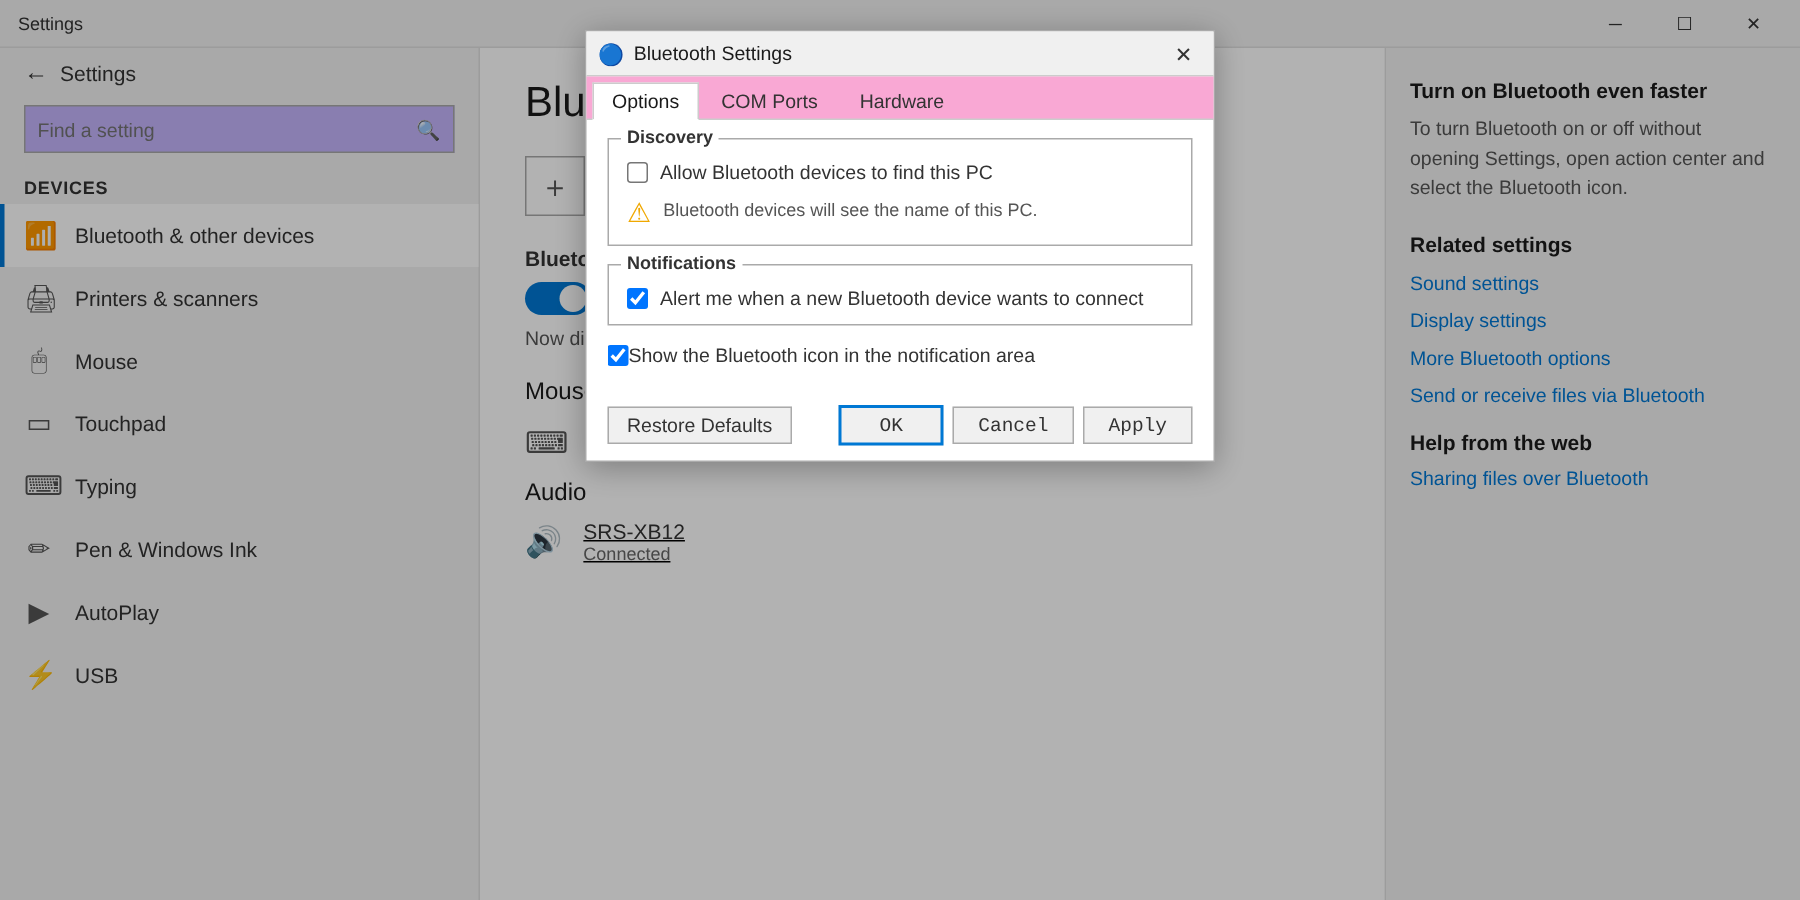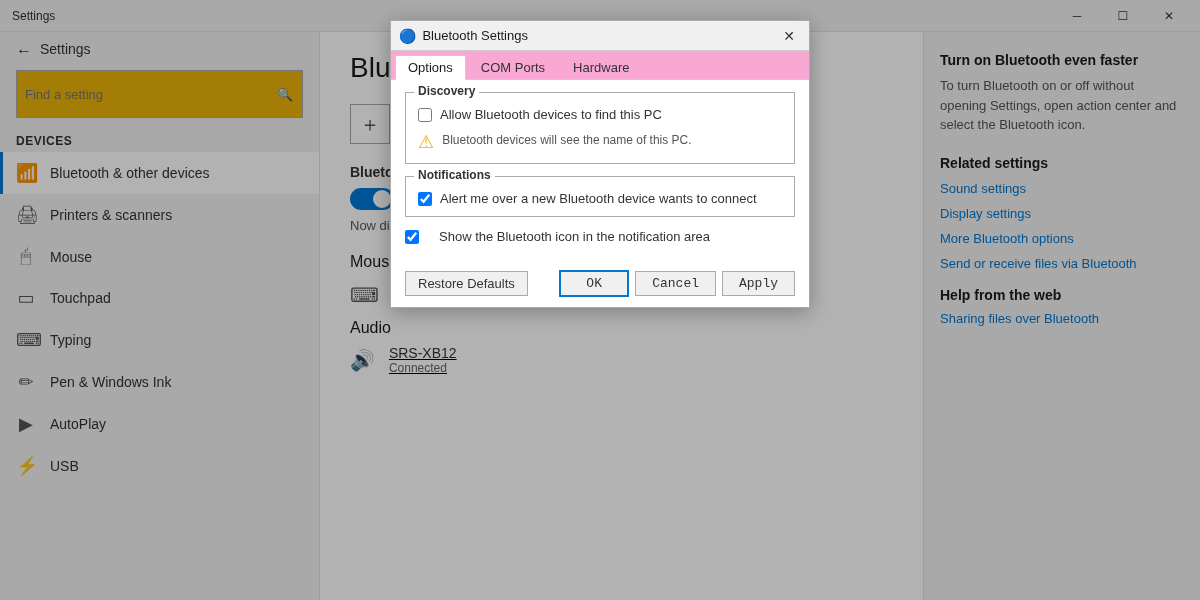--- a/index.html
+++ b/index.html
@@ -76,22 +76,22 @@
     .sidebar-app-title {
       font-size: 14px;
       color: #333;
       font-weight: 400;
     }
     .search-box {
       margin: 4px 16px 8px;
       display: flex;
       align-items: center;
       border: 1px solid #aaa;
-      background: #eab308;
-      height: 48px;
+      background: #c4b5fd;
+      height: 32px;
       padding: 0 8px;
       gap: 6px;
     }
     .search-input {
       border: none;
       outline: none;
       flex: 1;
       font-size: 13px;
       color: #555;
       background: transparent;
@@ -370,21 +370,21 @@
     }
     .notification-checkbox-row {
       display: flex;
       align-items: center;
       gap: 8px;
       margin-top: 4px;
     }
     .bottom-checkbox-row {
       display: flex;
       align-items: flex-start;
-      gap: 20px;
+      gap: 0;
       margin: 8px 0;
     }
   </style>
 </head>
 <body>
 
 <div class="titlebar">
   <span class="titlebar-title">Settings</span>
   <div class="titlebar-controls">
     <button class="titlebar-btn">─</button>
@@ -516,21 +516,21 @@
         <div class="dialog-warning-row">
           <span class="warning-icon">⚠</span>
           <span class="warning-text">Bluetooth devices will see the name of this PC.</span>
         </div>
       </div>
 
       <div class="dialog-group">
         <span class="dialog-group-legend">Notifications</span>
         <div class="notification-checkbox-row">
           <input type="checkbox" class="dialog-checkbox" checked="" style="">
-          <label class="dialog-checkbox-label">Alert me over a new Bluetooth device wants to connect</label>
+          <label class="dialog-checkbox-label">Alert me when a new Bluetooth device wants to connect</label>
         </div>
       </div>
 
       <div class="bottom-checkbox-row">
         <input type="checkbox" class="dialog-checkbox" checked="" style="">
         <label class="dialog-checkbox-label">Show the Bluetooth icon in the notification area</label>
       </div>
     </div>
 
     <div class="dialog-footer-row">

